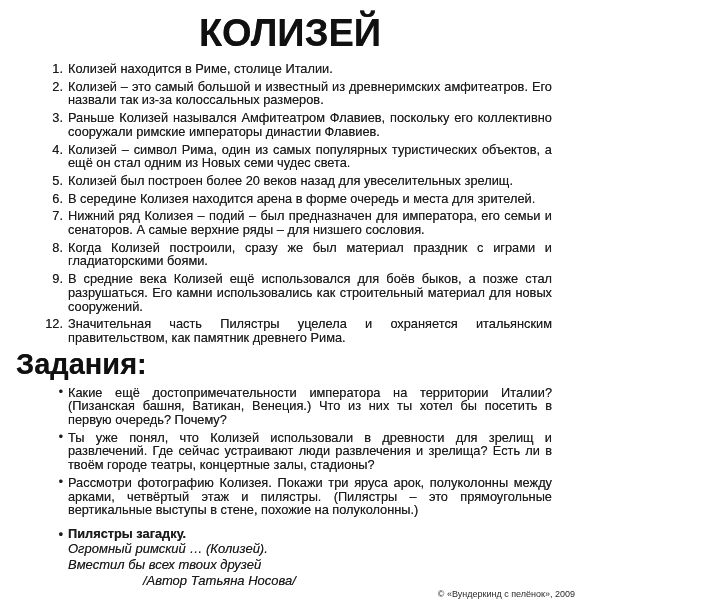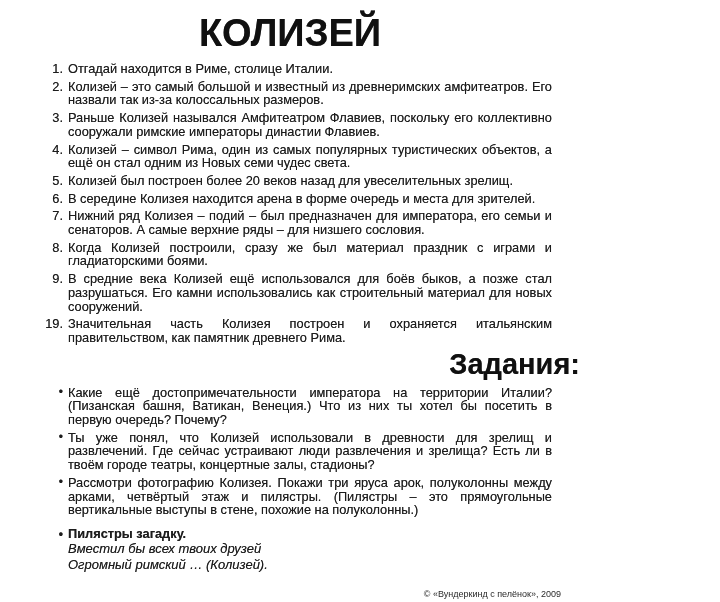--- a/index.html
+++ b/index.html
@@ -40,21 +40,21 @@
     text-align: right;
     margin-right: 5px;
   }
   .bullet-col { font-size: 12px; }
   .txt-col {
     flex: 1;
     text-align: justify;
   }
   .tasks-heading {
     margin: 2px 0 6px 16px;
-    text-align: right;
+    text-align: left;
     font-size: 29px;
     line-height: 31px;
     font-weight: bold;
     color: #101010;
   }
   .riddle { margin-top: 10px; }
   .riddle-label-row {
     display: flex;
     align-items: flex-start;
     font-size: 12.8px;
@@ -63,39 +63,39 @@
   }
   .riddle-lines {
     margin-left: 28px;
     font-style: italic;
     font-size: 13px;
     line-height: 16px;
   }
   .riddle-author { margin-left: 75px; }
   .footer {
     position: absolute;
-    right: 19px;
+    right: 5px;
     bottom: 2px;
     font-size: 9px;
     line-height: 11px;
     color: #2a2a2a;
     text-shadow: none;
   }
 </style>
 </head>
 <body>
 
 <div class="page">
 
   <h1 class="title">КОЛИЗЕЙ</h1>
 
   <div class="facts">
     <div class="row">
       <span class="num-col">1.</span>
-      <span class="txt-col">Отгадай находится в Риме, столице Италии.</span>
+      <span class="txt-col">Колизей находится в Риме, столице Италии.</span>
     </div>
     <div class="row">
       <span class="num-col">2.</span>
       <span class="txt-col">Колизей – это самый большой и известный из древнеримских амфитеатров. Его назвали так из-за колоссальных размеров.</span>
     </div>
     <div class="row">
       <span class="num-col">3.</span>
       <span class="txt-col">Раньше Колизей назывался Амфитеатром Флавиев, поскольку его коллективно сооружали римские императоры династии Флавиев.</span>
     </div>
     <div class="row">
@@ -116,22 +116,22 @@
     </div>
     <div class="row">
       <span class="num-col">8.</span>
       <span class="txt-col">Когда Колизей построили, сразу же был материал праздник с играми и гладиаторскими боями.</span>
     </div>
     <div class="row">
       <span class="num-col">9.</span>
       <span class="txt-col">В средние века Колизей ещё использовался для боёв быков, а позже стал разрушаться. Его камни использовались как строительный материал для новых сооружений.</span>
     </div>
     <div class="row">
-      <span class="num-col">19.</span>
-      <span class="txt-col">Значительная часть Колизея построен и охраняется итальянским правительством, как памятник древнего Рима.</span>
+      <span class="num-col">12.</span>
+      <span class="txt-col">Значительная часть Пилястры уцелела и охраняется итальянским правительством, как памятник древнего Рима.</span>
     </div>
   </div>
 
   <h2 class="tasks-heading">Задания:</h2>
 
   <div class="tasks-list">
     <div class="row">
       <span class="bullet-col">•</span>
       <span class="txt-col">Какие ещё достопримечательности императора на территории Италии? (Пизанская башня, Ватикан, Венеция.) Что из них ты хотел бы посетить в первую очередь? Почему?</span>
     </div>
@@ -144,20 +144,21 @@
       <span class="txt-col">Рассмотри фотографию Колизея. Покажи три яруса арок, полуколонны между арками, четвёртый этаж и пилястры. (Пилястры – это прямоугольные вертикальные выступы в стене, похожие на полуколонны.)</span>
     </div>
   </div>
 
   <div class="riddle">
     <div class="riddle-label-row">
       <span class="bullet-col">•</span>
       <span>Пилястры загадку.</span>
     </div>
     <div class="riddle-lines">
+      <div>Огромный римский … (Колизей).</div>
       <div>Вместил бы всех твоих друзей</div>
-      <div>Огромный римский … (Колизей).</div>
+      <div class="riddle-author">/Автор Татьяна Носова/</div>
     </div>
   </div>
 
   <div class="footer">© «Вундеркинд с пелёнок», 2009</div>
 
 </div>
 
 </body></html>

